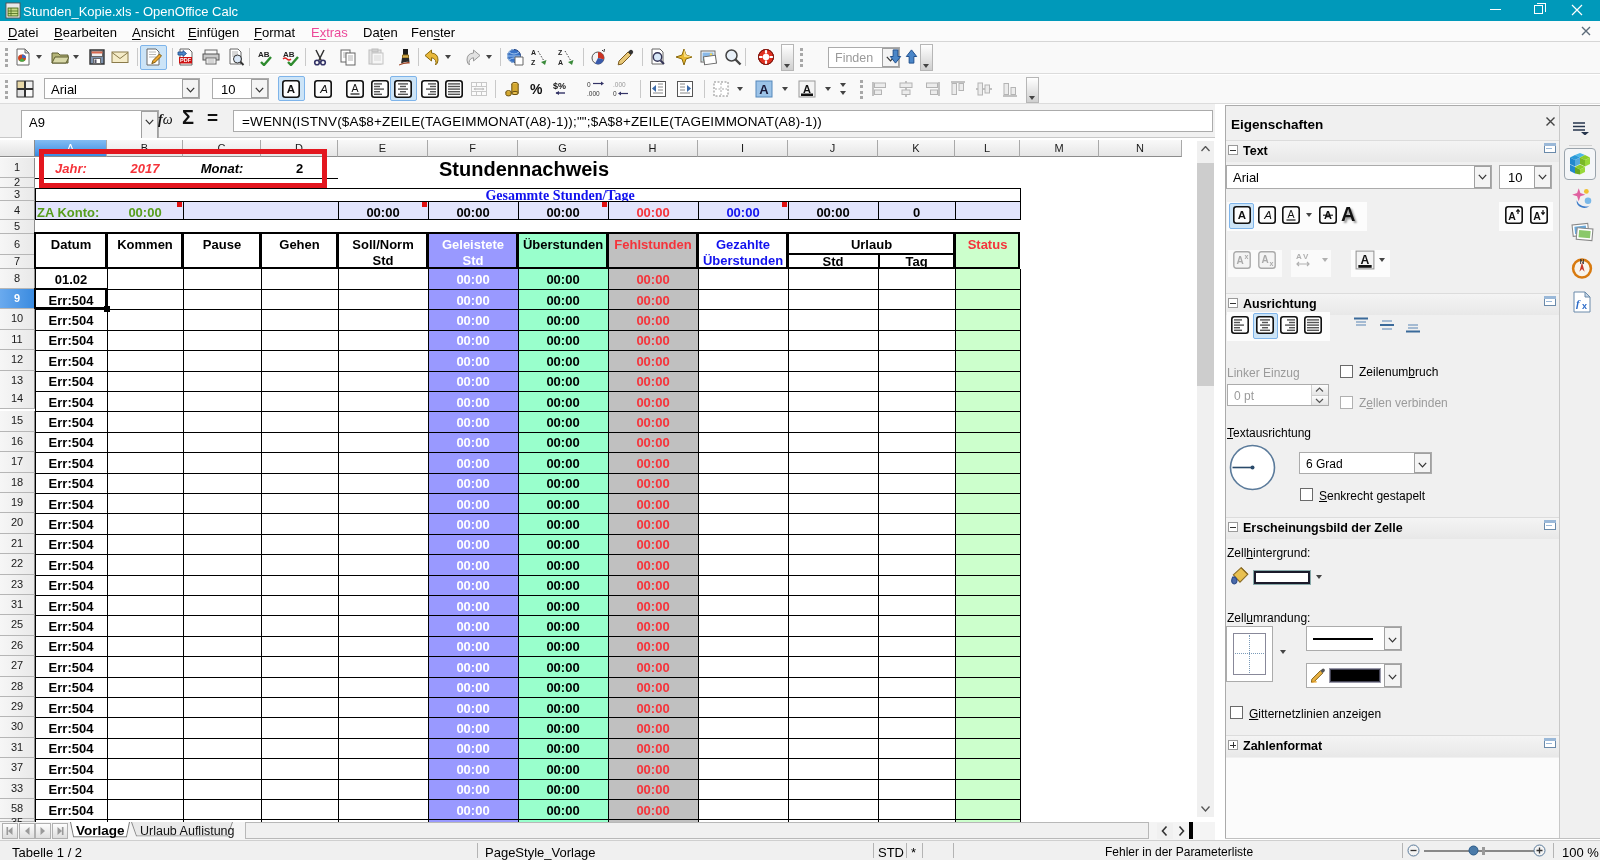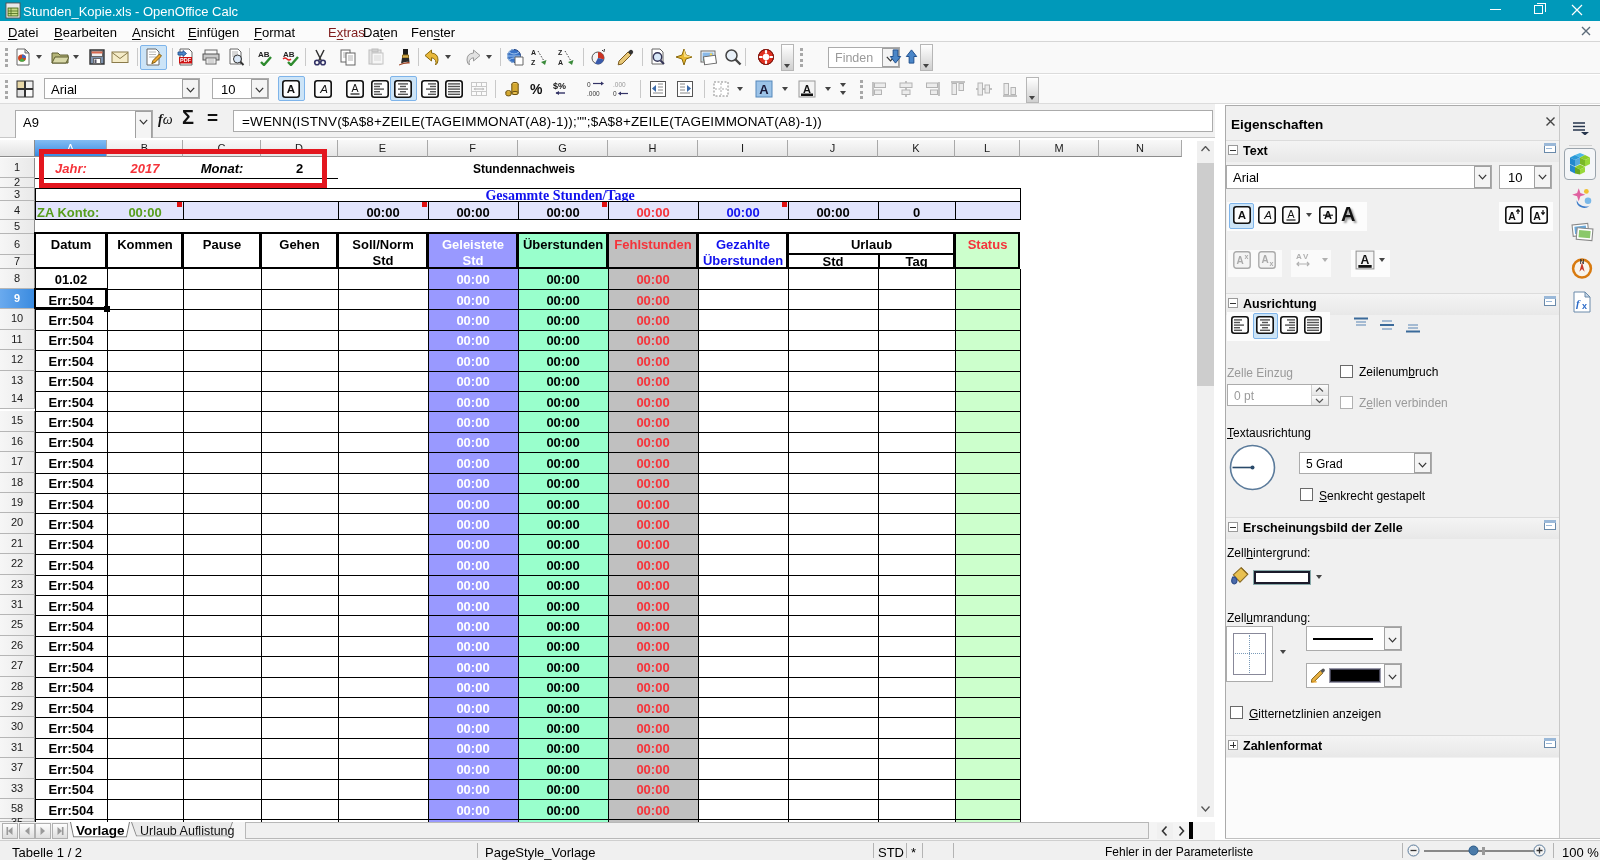--- a/index.html
+++ b/index.html
@@ -37,21 +37,21 @@
 <svg class="ab" style="left:1571px;top:4px" width="12" height="12" viewBox="0 0 12 12">
     <path d="M1 1 L11 11 M11 1 L1 11" stroke="#fff" stroke-width="1.2"></path>
   </svg>
 
 <div class="ab" style="left:0;top:21px;width:1600px;height:21px;background:#fbfbfb;border-bottom:1px solid #d6d6d6;"></div>
 <div class="ab mn" style="left:8px;top:25px;font-size:13px;color:#000;"><u>D</u>atei</div>
 <div class="ab mn" style="left:54px;top:25px;font-size:13px;color:#000;"><u>B</u>earbeiten</div>
 <div class="ab mn" style="left:132px;top:25px;font-size:13px;color:#000;"><u>A</u>nsicht</div>
 <div class="ab mn" style="left:188px;top:25px;font-size:13px;color:#000;"><u>E</u>infügen</div>
 <div class="ab mn" style="left:254px;top:25px;font-size:13px;color:#000;"><u>F</u>ormat</div>
-<div class="ab mn" style="left:311px;top:25px;font-size:13px;color:#7f1d1d;margin-left:17px;">E<u>x</u>tras</div>
+<div class="ab mn" style="left:311px;top:25px;font-size:13px;color:#ec4899;">E<u>x</u>tras</div>
 <div class="ab mn" style="left:363px;top:25px;font-size:13px;color:#000;">Da<u>t</u>en</div>
 <div class="ab mn" style="left:411px;top:25px;font-size:13px;color:#000;">Fen<u>s</u>ter</div>
 <div class="ab mn" style="left:470px;top:25px;font-size:13px;color:#000;margin-top:28px;"><u>H</u>ilfe</div>
 <svg class="ab" style="left:1581px;top:26px" width="10" height="10" viewBox="0 0 10 10">
     <path d="M1 1 L9 9 M9 1 L1 9" stroke="#5d6b79" stroke-width="1.4"></path>
   </svg>
 <div class="ab" style="left:0;top:42px;width:1600px;height:32px;background:#f9f9f9;border-bottom:1px solid #dcdcdc;"></div>
 <div class="ab" style="left:0;top:75px;width:1600px;height:29px;background:#f9f9f9;border-bottom:1px solid #dcdcdc;"></div>
 <div class="dots" style="left:5px;top:48px;height:19px;"></div>
 <div class="dots" style="left:5px;top:80px;height:19px;"></div>
@@ -395,21 +395,21 @@
 <svg class="ab" style="left:1001px;top:80px" width="18" height="18" viewBox="0 0 18 18">
     <g stroke="#b4b4b4" fill="#ececec">
       <path d="M2 16 h14" stroke-width="1.6"></path>
       <rect x="3" y="3.5" width="4.5" height="11"></rect>
       <rect x="10" y="7.5" width="4.5" height="7"></rect>
     </g>
   </svg>
 <div class="ab" style="left:1026px;top:77px;width:13px;height:26px;background:linear-gradient(#fff,#cfcfcf);border:1px solid #b6b6b6;"></div>
 <div class="dda" style="left:1029px;top:96px;"></div>
 <div class="ab" style="left:0;top:104px;width:1215px;height:34px;background:#f1f1f1;border-bottom:1px solid #c8c8c8;"></div>
-<div class="combo" style="left:15px;top:110px;width:138px;height:30px;">
+<div class="combo" style="left:21px;top:110px;width:138px;height:30px;">
     <span style="position:absolute;left:7px;top:4px;font-size:13px;color:#000;">A9</span>
     <span class="dd"></span>
     <svg class="chev" style="top:8px" width="9" height="6" viewBox="0 0 9 6">
       <path d="M0.8 0.8 L4.5 4.8 L8.2 0.8" fill="none" stroke="#333" stroke-width="1.2"></path>
     </svg>
   </div>
 <div class="ab" style="left:158px;top:112px;font-size:14px;font-style:italic;font-family:'Liberation Serif',serif;color:#111;"><b>f</b>ω</div>
 <div class="ab" style="left:182px;top:106px;font-size:20px;font-weight:bold;color:#111;">Σ</div>
 <div class="ab" style="left:207px;top:107px;font-size:19px;font-weight:bold;color:#111;">=</div>
 <div class="ab" style="left:233px;top:110px;width:980px;height:22px;background:#fff;border:1px solid #ababab;"></div>
@@ -462,21 +462,21 @@
 <div class="rowhdr" style="top:717.3999999999995px;height:20.399999999999977px;line-height:19.399999999999977px;">30</div>
 <div class="rowhdr" style="top:737.7999999999995px;height:20.399999999999977px;line-height:19.399999999999977px;">31</div>
 <div class="rowhdr" style="top:758.1999999999995px;height:20.399999999999977px;line-height:19.399999999999977px;">37</div>
 <div class="rowhdr" style="top:778.5999999999995px;height:20.399999999999977px;line-height:19.399999999999977px;">33</div>
 <div class="rowhdr" style="top:798.9999999999994px;height:20.399999999999977px;line-height:19.399999999999977px;">58</div>
 <div class="rowhdr" style="top:819.3999999999994px;height:2.600000000000591px;line-height:6px;">35</div>
 <div class="cell" style="left:35px;top:157.5px;width:72px;height:20.0px;line-height:20.0px;font-style:italic;color:#f5333a;">Jahr:</div>
 <div class="cell" style="left:107px;top:157.5px;width:76px;height:20.0px;line-height:20.0px;font-style:italic;color:#f5333a;">2017</div>
 <div class="cell" style="left:183px;top:157.5px;width:78px;height:20.0px;line-height:20.0px;font-style:italic;color:#000;">Monat:</div>
 <div class="cell" style="left:261px;top:157.5px;width:77px;height:20.0px;line-height:20.0px;color:#000;">2</div>
-<div class="cell" style="left:344px;top:157.0px;width:360px;height:20.5px;line-height:20.5px;font-size:12px;color:#000;">Stundennachweis</div>
+<div class="cell" style="left:344px;top:157.0px;width:360px;height:20.5px;line-height:20.5px;font-size:20px;color:#000;">Stundennachweis</div>
 <div class="hline" style="left:35px;top:177.5px;width:303px;"></div>
 <div class="ab" style="left:35px;top:188px;width:986px;height:14px;border:1px solid #000;border-bottom:none;"></div>
 <div class="ab" style="left:480px;top:187.5px;width:160px;text-align:center;font-family:'Liberation Serif',serif;font-weight:bold;font-size:14px;color:#1111ee;">Gesammte Stunden/Tage</div>
 <div class="ab" style="left:35px;top:201px;width:986px;height:19px;background:#e2e4fc;border:1px solid #000;"></div>
 <div class="vline" style="left:183px;top:201px;height:19px;"></div>
 <div class="vline" style="left:338px;top:201px;height:19px;"></div>
 <div class="vline" style="left:428px;top:201px;height:19px;"></div>
 <div class="vline" style="left:518px;top:201px;height:19px;"></div>
 <div class="vline" style="left:608px;top:201px;height:19px;"></div>
 <div class="vline" style="left:698px;top:201px;height:19px;"></div>
@@ -875,21 +875,21 @@
     <path d="M4 6 h10 M4 9 h10" stroke="#8aa8c8" stroke-width="1.6"></path>
   </svg>
 <svg class="ab" style="left:1378px;top:316px" width="18" height="18" viewBox="0 0 18 18">
     <path d="M2 9 h14" stroke="#3a6a9a" stroke-width="2"></path>
     <path d="M4 5 h10 M4 13 h10" stroke="#8aa8c8" stroke-width="1.6"></path>
   </svg>
 <svg class="ab" style="left:1404px;top:316px" width="18" height="18" viewBox="0 0 18 18">
     <path d="M2 15.5 h14" stroke="#3a6a9a" stroke-width="2"></path>
     <path d="M4 9 h10 M4 12 h10" stroke="#8aa8c8" stroke-width="1.6"></path>
   </svg>
-<div class="panel-lbl" style="left:1227px;top:366px;color:#9a9a9a;">Zelle Einzug</div>
+<div class="panel-lbl" style="left:1227px;top:366px;color:#9a9a9a;">Linker Einzug</div>
 <div class="cb" style="left:1340px;top:365px;"></div>
 <div class="panel-lbl" style="left:1359px;top:365px;">Zeilenum<u>b</u>ruch</div>
 <div class="combo" style="left:1227px;top:384px;width:102px;height:22px;">
     <span style="position:absolute;left:6px;top:4px;font-size:12px;color:#9a9a9a;">0 pt</span>
   </div>
 <div class="ab" style="left:1311px;top:385px;width:17px;height:10px;background:linear-gradient(#fdfdfd,#e4e4e4);border-left:1px solid #cfcfcf;"></div>
 <div class="ab" style="left:1311px;top:395px;width:17px;height:10px;background:linear-gradient(#fdfdfd,#e4e4e4);border-left:1px solid #cfcfcf;border-top:1px solid #cfcfcf;"></div>
 <svg class="ab" style="left:1315px;top:387px" width="9" height="6" viewBox="0 0 9 6">
     <path d="M1 4.5 L4.5 1 L8 4.5" fill="none" stroke="#555" stroke-width="1.2"></path>
   </svg>
@@ -898,21 +898,21 @@
   </svg>
 <div class="cb" style="left:1340px;top:396px;border-color:#b0b0b0;"></div>
 <div class="panel-lbl" style="left:1359px;top:396px;color:#9a9a9a;">Z<u>e</u>llen verbinden</div>
 <div class="panel-lbl" style="left:1227px;top:426px;"><u>T</u>extausrichtung</div>
 <svg class="ab" style="left:1229px;top:444px" width="47" height="47" viewBox="0 0 47 47">
     <circle cx="23.5" cy="23.5" r="22" fill="#fff" stroke="#5a7a9a" stroke-width="1.6"></circle>
     <path d="M23.5 23.5 h-20" stroke="#2a4a6a" stroke-width="1.6"></path>
     <circle cx="23.5" cy="23.5" r="2" fill="#2a4a6a"></circle>
   </svg>
 <div class="combo" style="left:1299px;top:452px;width:133px;height:22px;">
-    <span style="position:absolute;left:6px;top:4px;font-size:12px;">5 Grad</span>
+    <span style="position:absolute;left:6px;top:4px;font-size:12px;">6 Grad</span>
     <span class="dd"></span>
     <svg class="chev" style="top:9px" width="9" height="6" viewBox="0 0 9 6">
       <path d="M0.8 0.8 L4.5 4.8 L8.2 0.8" fill="none" stroke="#333" stroke-width="1.2"></path>
     </svg>
   </div>
 <div class="cb" style="left:1300px;top:488px;"></div>
 <div class="panel-lbl" style="left:1319px;top:489px;"><u>S</u>enkrecht gestapelt</div>
 <div class="ab" style="left:1226px;top:517px;width:333px;height:22px;background:linear-gradient(#f4f4f4,#e8e8e8);border-top:1px solid #dcdcdc;"></div>
 <div class="ab" style="left:1228px;top:522px;width:10px;height:10px;background:#fff;border:1px solid #9a9a9a;"></div>
 <div class="ab" style="left:1230px;top:526.5px;width:6px;height:1px;background:#333;"></div>

